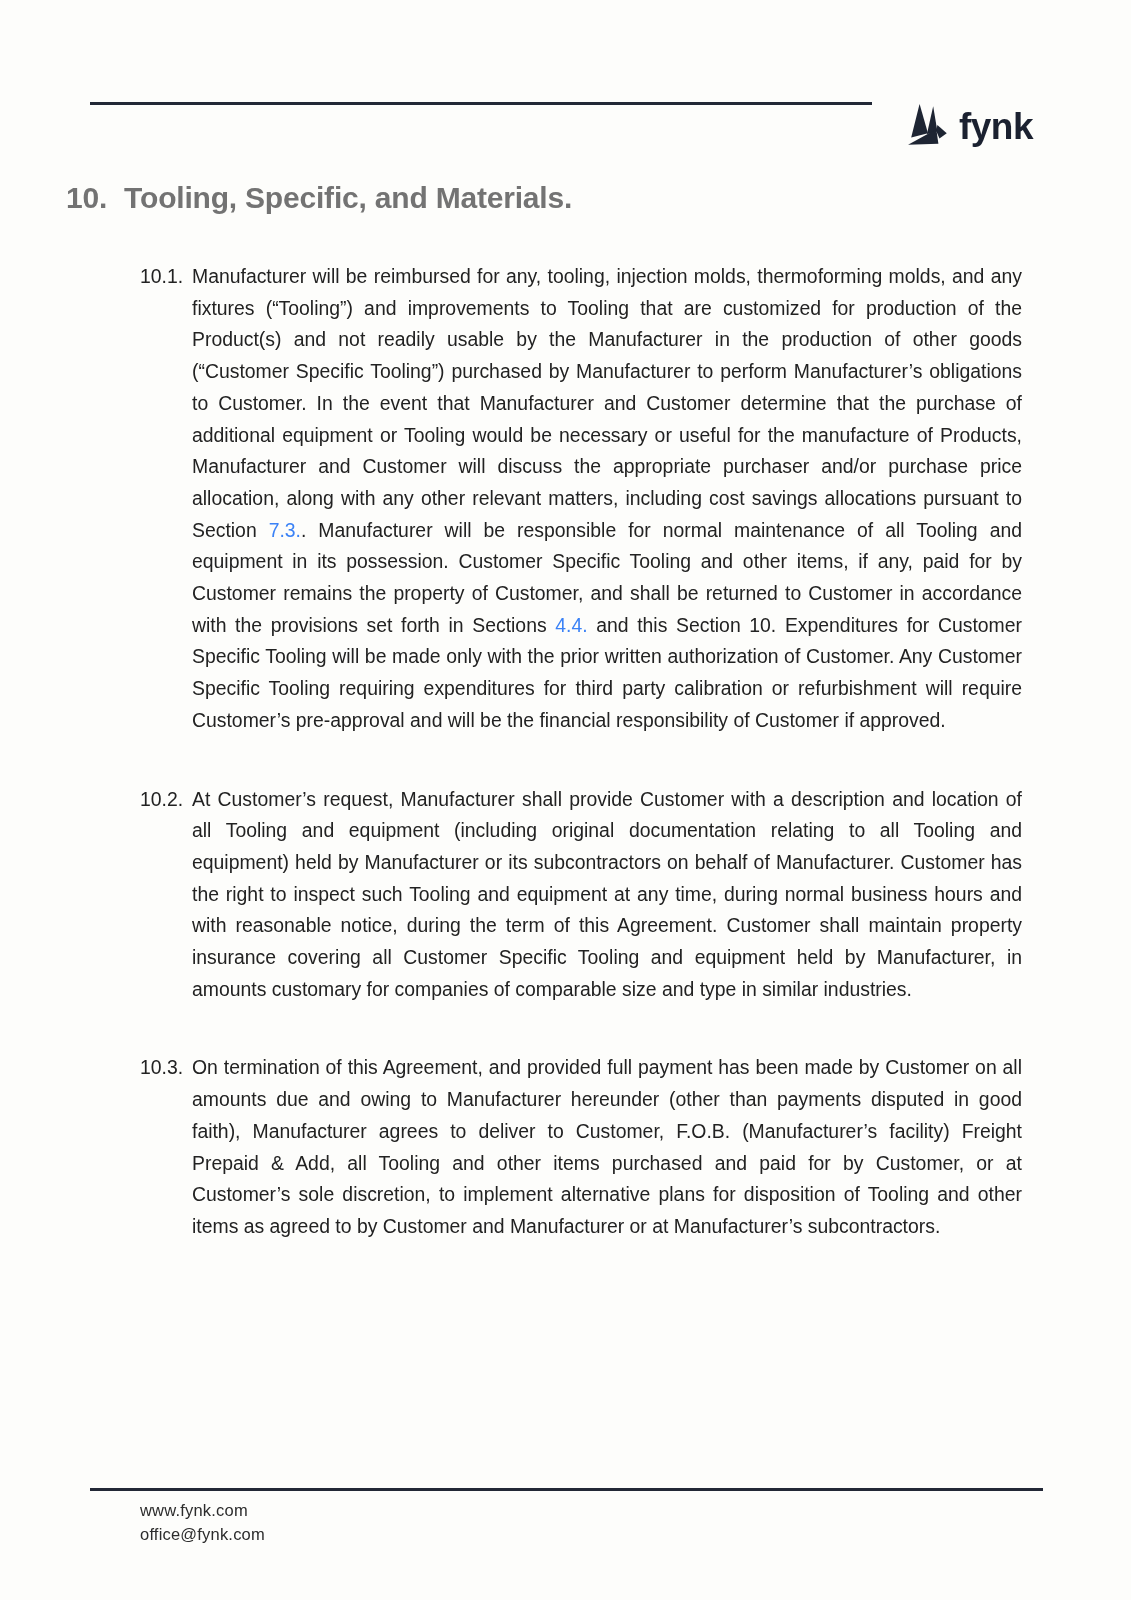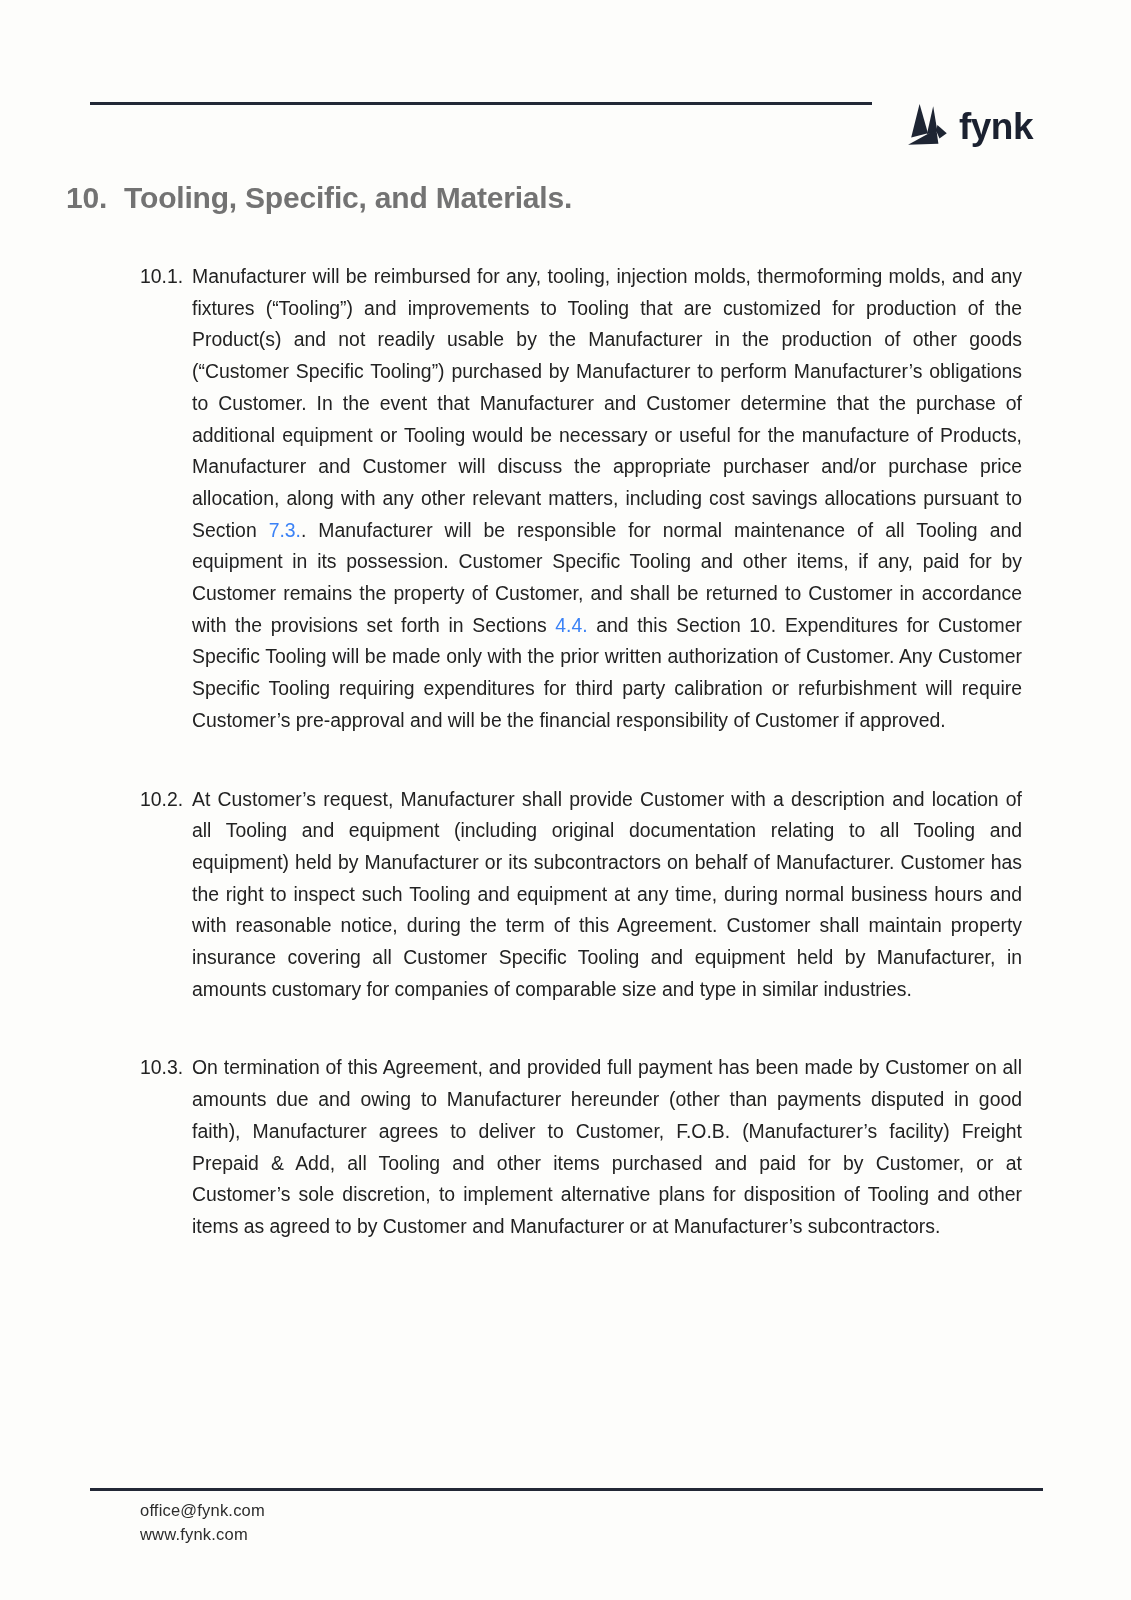--- a/index.html
+++ b/index.html
@@ -107,17 +107,17 @@
         <div class="clause-num">10.2.</div>
         <p class="clause-body">At Customer’s request, Manufacturer shall provide Customer with a description and location of all Tooling and equipment (including original documentation relating to all Tooling and equipment) held by Manufacturer or its subcontractors on behalf of Manufacturer. Customer has the right to inspect such Tooling and equipment at any time, during normal business hours and with reasonable notice, during the term of this Agreement. Customer shall maintain property insurance covering all Customer Specific Tooling and equipment held by Manufacturer, in amounts customary for companies of comparable size and type in similar industries.</p>
       </div>
       <div class="clause">
         <div class="clause-num">10.3.</div>
         <p class="clause-body">On termination of this Agreement, and provided full payment has been made by Customer on all amounts due and owing to Manufacturer hereunder (other than payments disputed in good faith), Manufacturer agrees to deliver to Customer, F.O.B. (Manufacturer’s facility) Freight Prepaid &amp; Add, all Tooling and other items purchased and paid for by Customer, or at Customer’s sole discretion, to implement alternative plans for disposition of Tooling and other items as agreed to by Customer and Manufacturer or at Manufacturer’s subcontractors.</p>
       </div>
     </div>
 
   <div class="footer">
+    <div class="footer-line">www.fynk.com</div>
     <div class="footer-line">office@fynk.com</div>
-    <div class="footer-line">www.fynk.com</div>
   </div>
 
 </div>
 
 </body></html>

